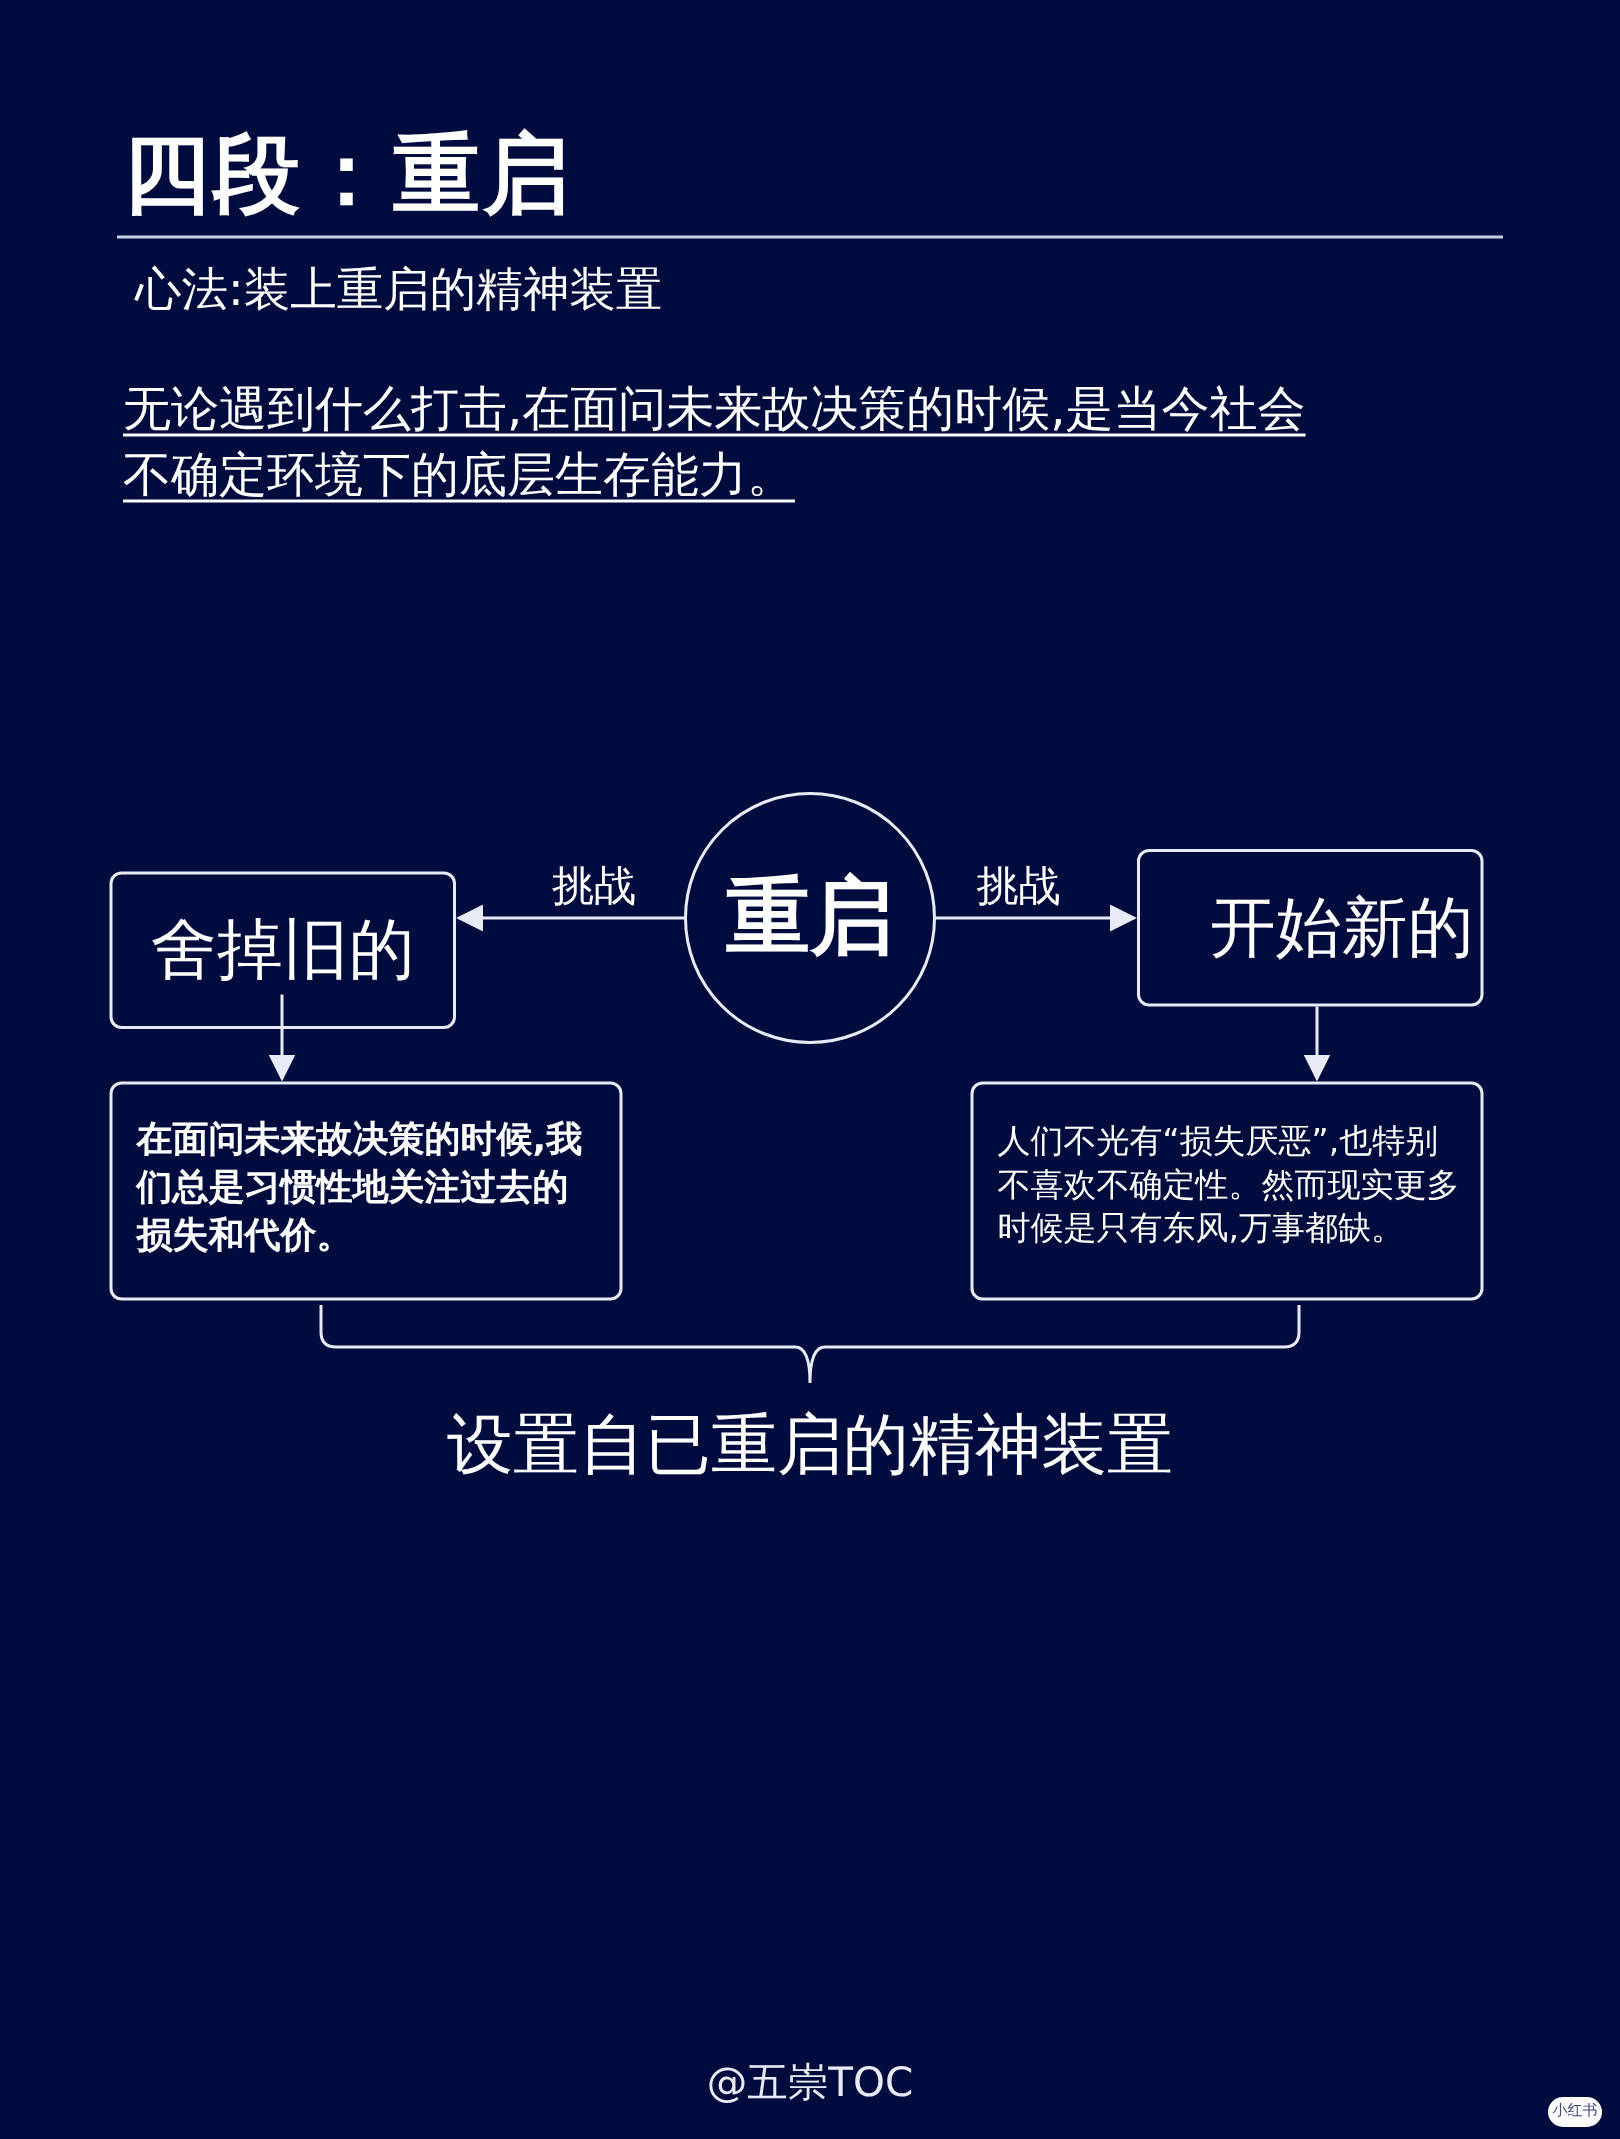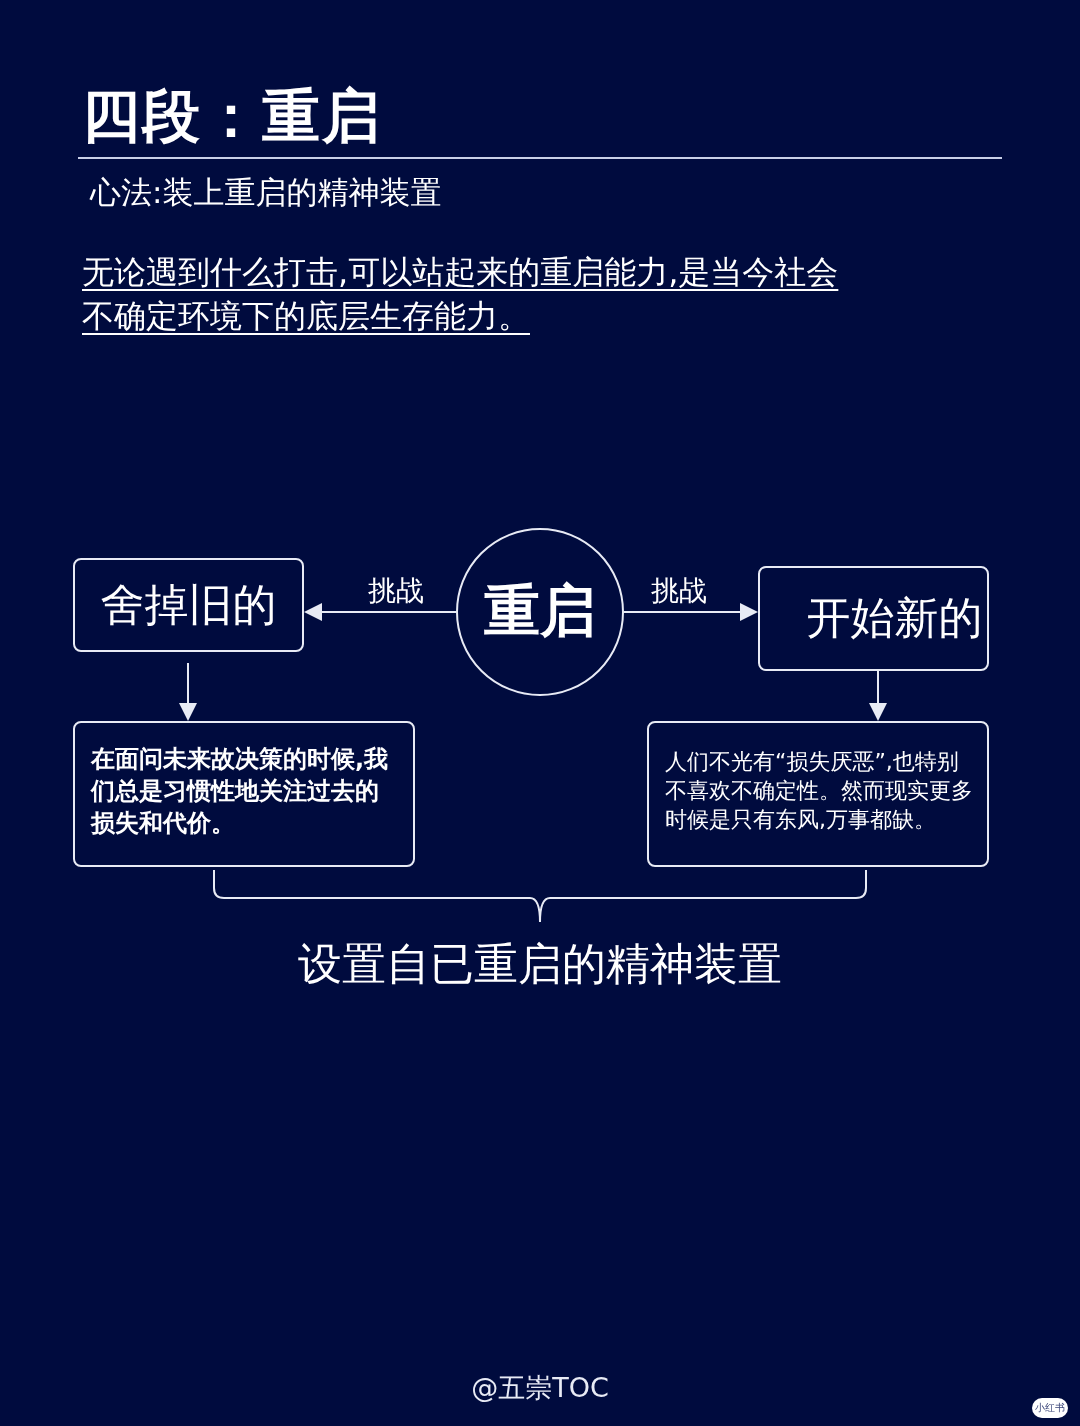--- a/index.html
+++ b/index.html
@@ -8,40 +8,40 @@
     font-family: "DejaVu Sans", "Liberation Sans", sans-serif;
     position:relative; overflow:hidden;
   }
   .abs { position:absolute; }
   .title { left:82px; top:78px; font-size:58px; font-weight:bold; letter-spacing:2px; }
   .rule { left:78px; top:157px; width:924px; height:2px; background:#c9cfe6; }
   .subtitle { left:90px; top:172px; font-size:31px; }
   .quote { left:82px; top:250px; font-size:32px; line-height:44px; width:900px; }
   .quote span { text-decoration: underline; text-underline-offset:6px; text-decoration-thickness:2px; }
   .box { border:2px solid #e8ebf5; border-radius:8px; box-sizing:border-box; }
-  .node-old { left:73px; top:558px; width:231px; height:94px; display:flex; align-items:center; justify-content:center; font-size:44px; }
+  .node-old { left:73px; top:581px; width:231px; height:105px; display:flex; align-items:center; justify-content:center; font-size:44px; }
   .node-new { left:758px; top:566px; width:231px; height:105px; display:flex; align-items:center; justify-content:center; font-size:44px;padding-left:42px; }
   .center-circle { left:456px; top:528px; width:168px; height:168px; border:2px solid #e8ebf5; border-radius:50%; box-sizing:border-box; display:flex; align-items:center; justify-content:center; font-size:56px; font-weight:bold; }
   .label { font-size:28px; }
   .desc { font-size:24px; line-height:32px; padding:20px 14px 0 16px; }
   .desc-left { left:73px; top:721px; width:342px; height:146px;font-weight:bold; }
   .desc-right { left:647px; top:721px; width:342px; height:146px; font-size:22px; line-height:29px; padding-top:24px; }
   .conclusion { left:0; width:1080px; text-align:center; font-size:44px; line-height:56px; top:936px; }
   .footer { left:0; width:1080px; text-align:center; top:1370px; font-size:27px; color:#e8ebf5; }
   .watermark { left:1032px; top:1398px; width:36px; height:20px; border-radius:10px; background:#ffffff; color:#3a4578; font-size:10px; text-align:center; line-height:20px; }
   svg.lines { position:absolute; left:0; top:0; }
 </style>
 </head>
 <body>
 
 <div class="abs title">四段：重启</div>
 <div class="abs rule"></div>
 <div class="abs subtitle">心法:装上重启的精神装置</div>
 <div class="abs quote">
-  <span>无论遇到什么打击,可以站起来的重启能力,是当今社会</span><br>
+  <span>无论遇到什么打击,在面问未来故决策的时候,是当今社会</span><br>
   <span>不确定环境下的底层生存能力。</span>
 </div>
 
 <svg class="lines" width="1080" height="1426">
   <defs>
     <marker id="arrow" markerWidth="10" markerHeight="10" refX="9" refY="5" orient="auto" markerUnits="userSpaceOnUse">
       <path d="M0,0 L10,5 L0,10 z" fill="#e8ebf5"></path>
     </marker>
     <marker id="arrowBig" markerWidth="18" markerHeight="18" refX="16" refY="9" orient="auto" markerUnits="userSpaceOnUse">
       <path d="M0,0 L18,9 L0,18 z" fill="#e8ebf5"></path>

